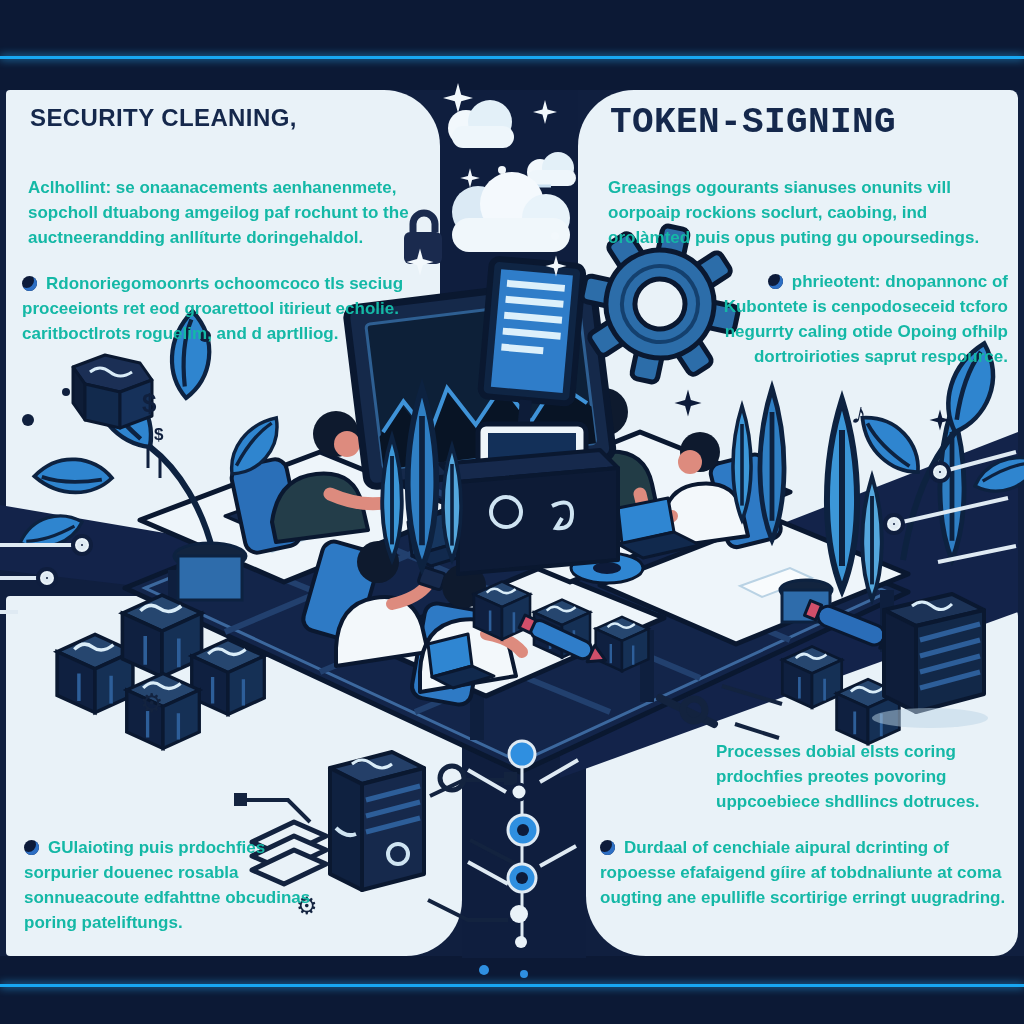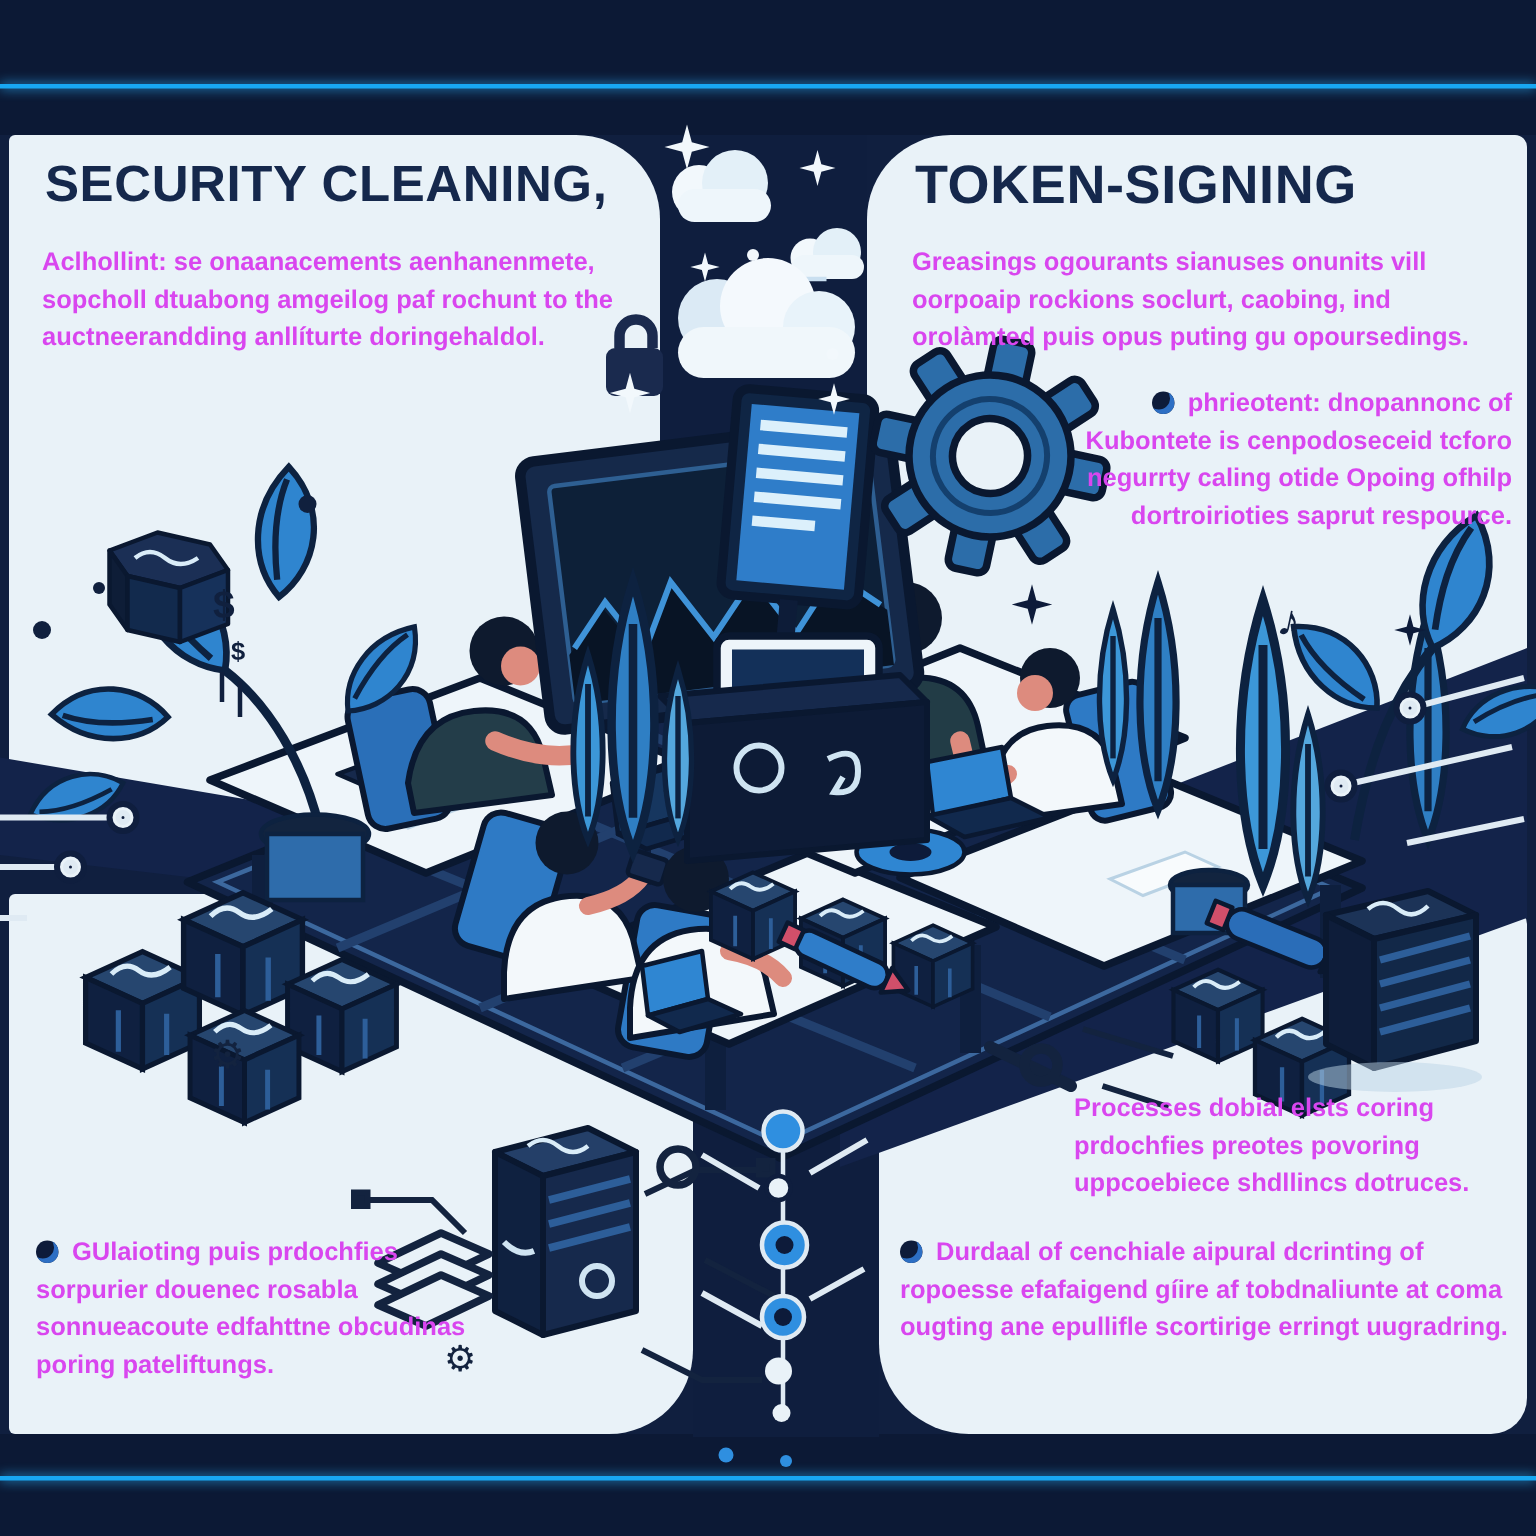--- a/index.html
+++ b/index.html
@@ -8,24 +8,24 @@
   .bar{position:absolute;left:0;width:1024px;background:#0c1935;z-index:0;}
   .accent{position:absolute;left:0;width:1024px;height:3px;background:#18a7f2;
     box-shadow:0 0 8px #2cb4ff;z-index:4;}
   .panel{position:absolute;background:#e9f2f8;z-index:1;}
   #panel-tl{left:6px;top:90px;width:434px;height:476px;border-radius:4px 56px 40px 4px;}
   #panel-tr{left:578px;top:90px;width:440px;height:500px;border-radius:56px 8px 8px 72px;}
   #panel-bl{left:6px;top:596px;width:456px;height:360px;border-radius:4px 90px 56px 4px;}
   #panel-br{left:586px;top:606px;width:432px;height:350px;border-radius:150px 10px 24px 60px;}
   .svg-layer{position:absolute;left:0;top:0;z-index:2;pointer-events:none;}
   .text-layer{position:absolute;inset:0;z-index:3;}
-  .panel-title{position:absolute;font-weight:800;font-size:34px;color:#15284c;
+  .panel-title{position:absolute;font-weight:800;font-size:24px;color:#15284c;
     letter-spacing:.4px;}
   .body-text{position:absolute;font-weight:700;font-size:17px;line-height:1.48;
-    color:#d946ef;}
+    color:#14b8a6;margin-top:13px;}
   .dot{display:inline-block;width:15px;height:15px;border-radius:50%;
     background:#0d1b3a;box-shadow:inset -3px -3px 0 #2d6fc4;margin-right:9px;
     vertical-align:-2px;}
   svg .outl{stroke:#0a1830;stroke-linejoin:round;}
 </style>
 </head>
 <body>
 
 <div class="canvas">
 
@@ -346,22 +346,25 @@
     <path d="M148,448 v20 M160,454 v24" stroke="#10203e" stroke-width="3"></path>
     <text x="852" y="424" font-size="30" font-weight="bold" fill="#10203e" transform="rotate(12 860 414)">♪</text>
     <circle cx="28" cy="420" r="6" fill="#10203e"></circle>
     <circle cx="66" cy="392" r="4" fill="#10203e"></circle>
     <circle cx="205" cy="336" r="6" fill="#10203e"></circle>
   </svg>
 
   <div class="text-layer">
     <div class="panel-title" style="left:30px;top:104px;width:402px;">SECURITY CLEANING,</div>
     <div class="body-text" style="left:28px;top:162px;width:398px;">Aclhollint: se onaanacements aenhanenmete, sopcholl dtuabong amgeilog paf rochunt to the auctneerandding anllíturte doringehaldol.</div>
-
-    <div class="panel-title" style="left:610px;top:102px;width:380px;font-size:36px;">TOKEN-SIGNING</div>
+    <div class="body-text" style="left:22px;top:258px;width:408px;">
+      <span class="dot"></span><span>Rdonoriegomoonrts ochoomcoco tls seciug proceeionts ret eod groarettool itirieut echolie. caritboctlrots roguelim, and d aprtlliog.</span>
+    </div>
+
+    <div class="panel-title" style="left:610px;top:102px;width:380px;font-size:36px;font-family:Liberation Mono, monospace;">TOKEN-SIGNING</div>
     <div class="body-text" style="left:608px;top:162px;width:396px;">Greasings ogourants sianuses onunits vill oorpoaip rockions soclurt, caobing, ind orolàmted puis opus puting gu opoursedings.</div>
     <div class="body-text" style="left:712px;top:256px;width:296px;text-align:right;">
       <span class="dot"></span><span>phrieotent: dnopannonc of Kubontete is cenpodoseceid tcforo negurrty caling otide Opoing ofhilp dortroirioties saprut respource.</span>
     </div>
 
     <div class="body-text" style="left:24px;top:822px;width:312px;">
       <span class="dot"></span><span>GUlaioting puis prdochfies sorpurier douenec rosabla sonnueacoute edfahttne obcudinas poring pateliftungs.</span>
     </div>
 
     <div class="body-text" style="left:600px;top:822px;width:408px;">

